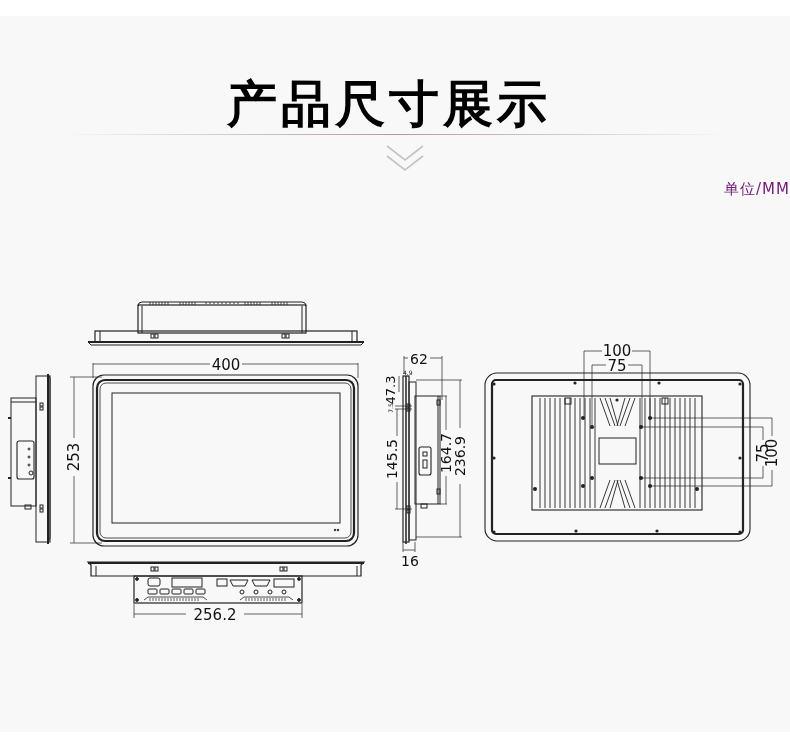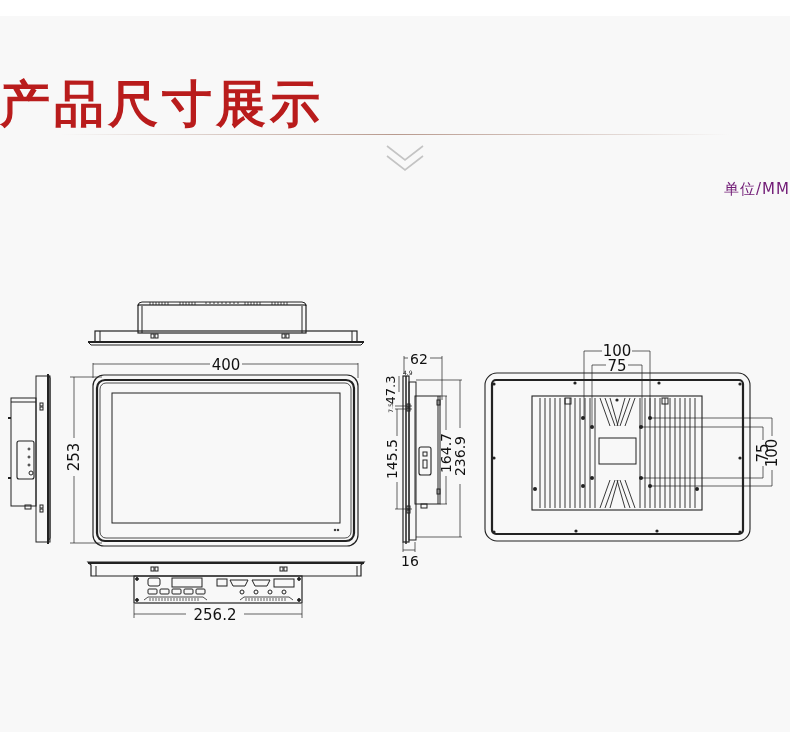--- a/index.html
+++ b/index.html
@@ -6,22 +6,22 @@
   body {
     width: 790px; height: 756px; position: relative; overflow: hidden;
     background: #ffffff;
     font-family: "DejaVu Sans", "Liberation Sans", sans-serif;
   }
   .panel {
     position: absolute; left: 0; top: 16px; width: 790px; height: 716px;
     background: #f8f8f8;
   }
   .title {
-    position: absolute; left: 0; top: 76px; width: 778px; 
-    font-size: 50px; font-weight: bold; color: #b91c1c; letter-spacing: 4px;
+    position: absolute; left: 0; top: 76px; width: 778px; text-align: center;
+    font-size: 50px; font-weight: bold; color: #000000; letter-spacing: 4px;
     line-height: 56px;
   }
   .divider {
     position: absolute; left: 60px; top: 134px; width: 670px; height: 1px;
     background: linear-gradient(to right, rgba(200,180,170,0), #b89a8e 50%, rgba(200,180,170,0));
   }
   .chevrons { position: absolute; left: 383px; top: 144px; width: 44px; height: 30px; }
   .unit {
     position: absolute; left: 0; top: 180px; width: 790px; text-align: right;
     font-size: 15px; color: #701a75; letter-spacing: 1px;

